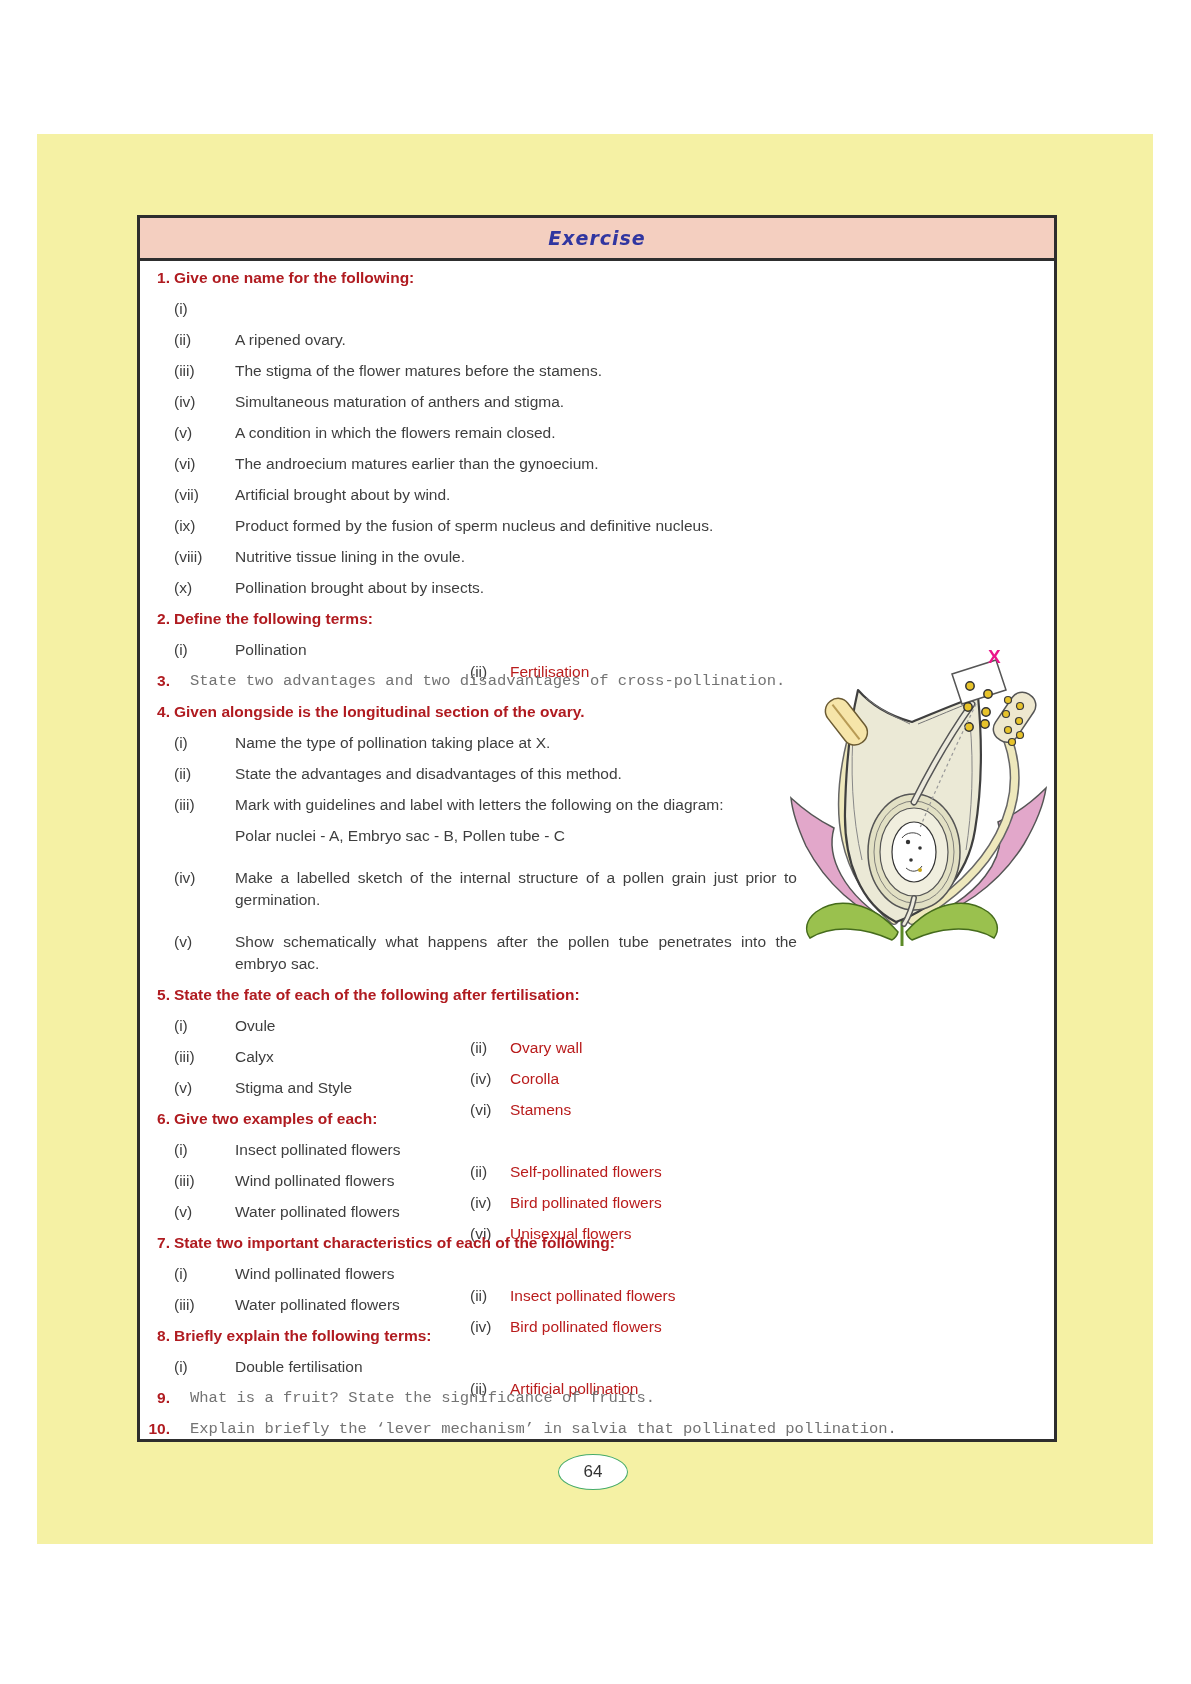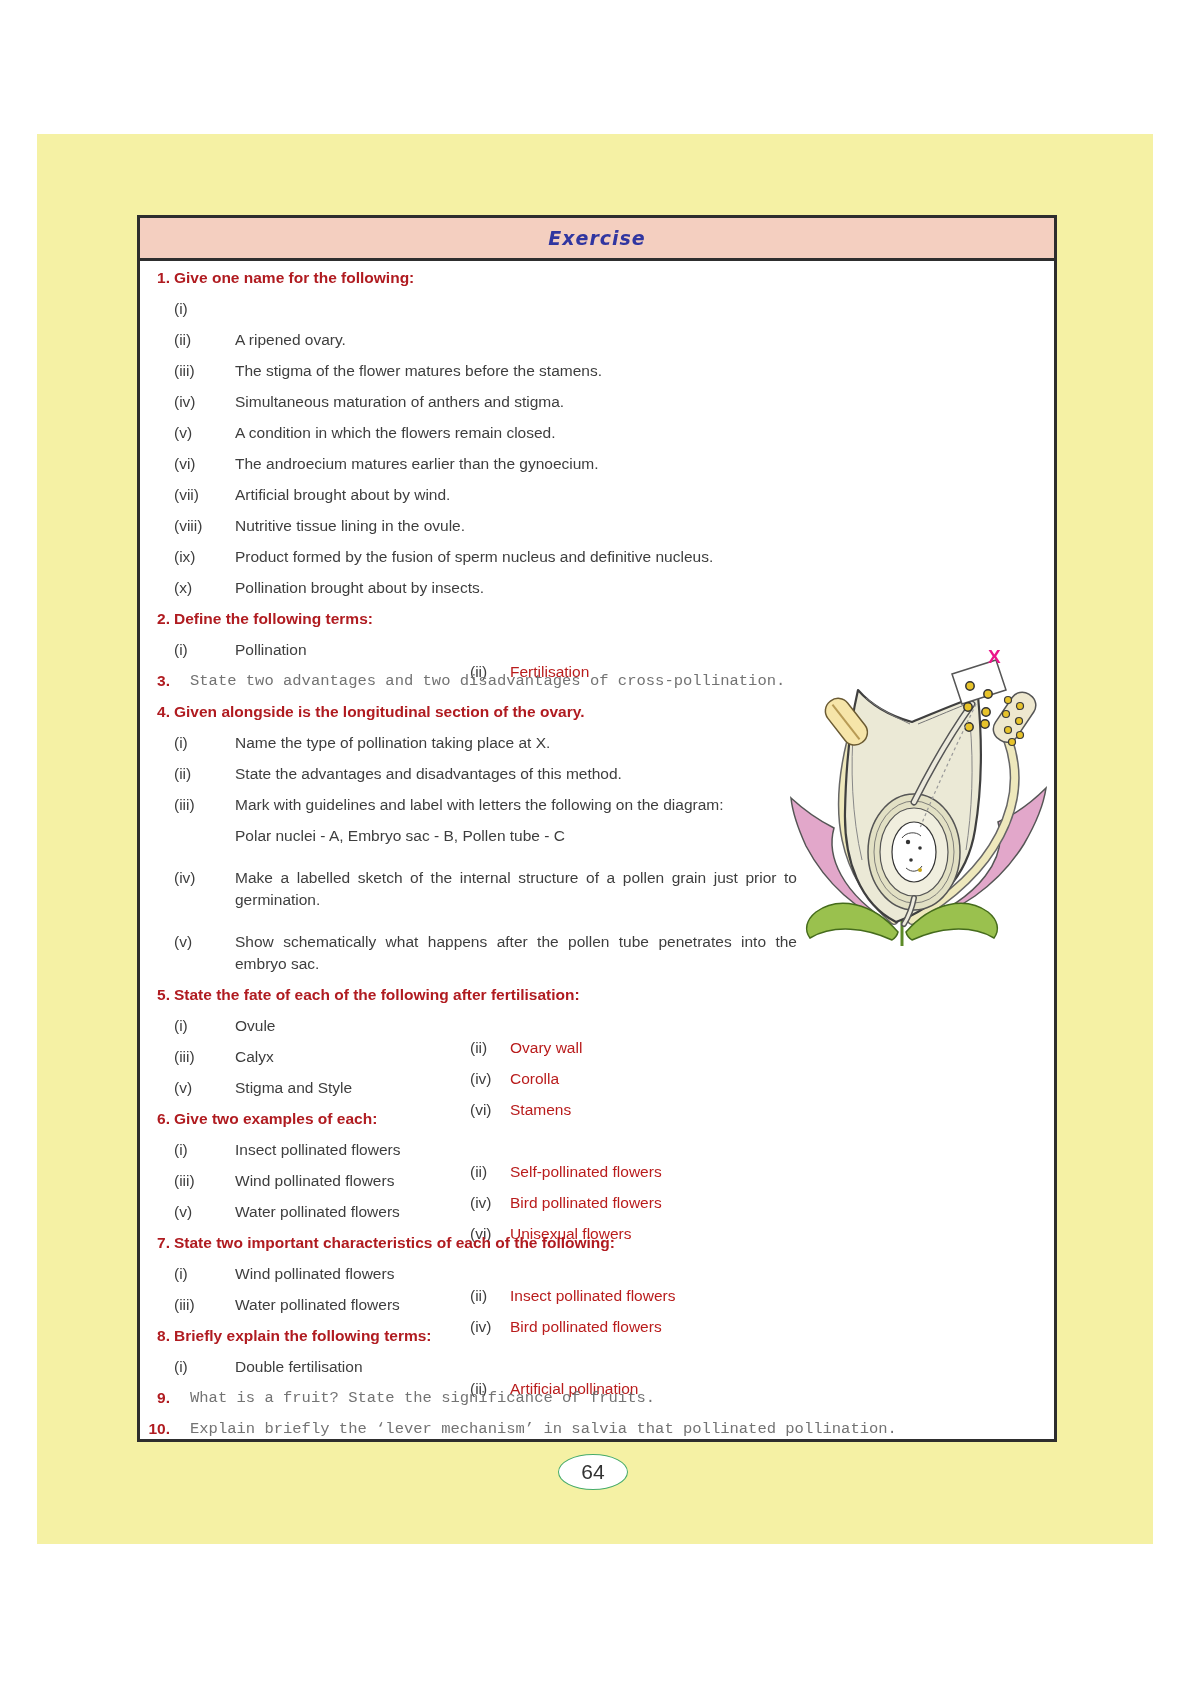--- a/index.html
+++ b/index.html
@@ -35,21 +35,21 @@
   .it2{position:absolute;left:370px;color:#b91c1c;white-space:nowrap;}
   .x-label{
     position:absolute;left:988px;top:646px;font-size:19px;font-weight:bold;
     color:#eb168b;
   }
   .figure{position:absolute;left:746px;top:602px;width:312px;height:348px;}
   .page-oval{
     position:absolute;left:558px;top:1454px;width:68px;height:34px;
     background:#ffffff;border:1.5px solid #46ab6a;border-radius:50%;
     display:flex;align-items:center;justify-content:center;
-    font-size:21px;color:#333333;
+    font-size:17px;color:#333333;
   }
 </style>
 </head>
 <body>
 
 <div class="page-yellow"></div>
 
 <div class="exercise-box">
   <div class="band">
     <span class="band-title">Exercise</span>
@@ -81,26 +81,26 @@
     </div>
     <div class="row">
       <span class="rn">(vi)</span>
       <span class="it">The androecium matures earlier than the gynoecium.</span>
     </div>
     <div class="row">
       <span class="rn">(vii)</span>
       <span class="it">Artificial brought about by wind.</span>
     </div>
     <div class="row">
+      <span class="rn">(ix)</span>
+      <span class="it">Product formed by the fusion of sperm nucleus and definitive nucleus.</span>
+    </div>
+    <div class="row">
       <span class="rn">(viii)</span>
       <span class="it">Nutritive tissue lining in the ovule.</span>
-    </div>
-    <div class="row">
-      <span class="rn">(ix)</span>
-      <span class="it">Product formed by the fusion of sperm nucleus and definitive nucleus.</span>
     </div>
     <div class="row">
       <span class="rn">(x)</span>
       <span class="it">Pollination brought about by insects.</span>
     </div>
 
     <div class="row">
       <span class="qnum">2.</span>
       <span class="headtext">Define the following terms:</span>
     </div>

